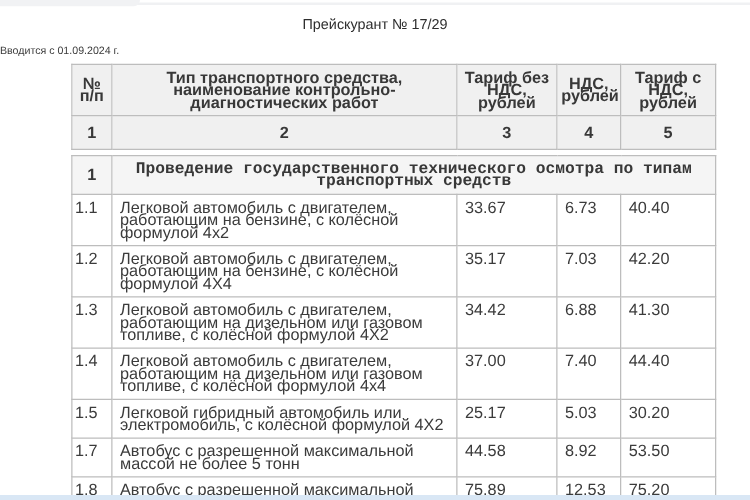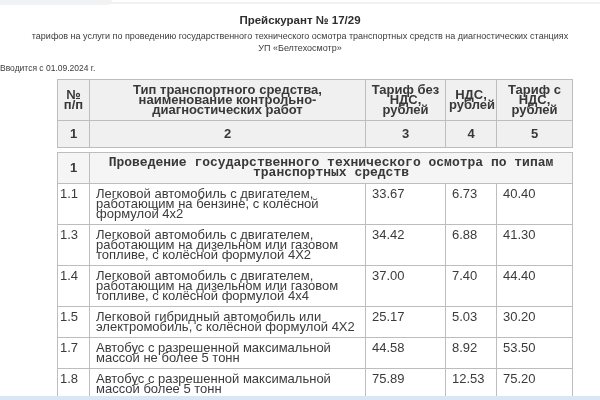--- a/index.html
+++ b/index.html
@@ -31,21 +31,21 @@
     position: absolute;
     top: 0; left: 0;
     width: 112px;
     height: 5px;
     background: #f1f2f4;
     border-bottom-right-radius: 6px;
   }
   .doc { padding-top: 3px; }
   h1.page-title {
     font-size: 11.5px;
-    font-weight: bold;
+    font-weight: normal;
     text-align: center;
     color: #2e2e2e;
     margin: 6px 0 5px 0;
   }
   .subtitle {
     font-size: 9px;
     line-height: 11.5px;
     text-align: center;
     color: #3b3b3b;
     margin: 0 12px;
@@ -110,21 +110,20 @@
 
 <div class="browser-edge">
   <div class="hairline"></div>
   <div class="tab-remnant"></div>
 </div>
 
 <div class="doc">
 
   <h1 class="page-title">Прейскурант № 17/29</h1>
 
-  <p class="subtitle"><span>тарифов на услуги по проведению государственного технического осмотра транспортных средств на диагностических станциях</span><br><span>УП «Белтехосмотр»</span></p>
 
   <div class="effective">Вводится с 01.09.2024 г.</div>
 
   <table class="tbl head-tbl">
     <colgroup>
       <col style="width:32px">
         <col style="width:276px">
         <col style="width:80px">
         <col style="width:51px">
         <col style="width:76px">
@@ -162,20 +161,27 @@
       </tr>
 
   <tr>
     <td class="c-num">1.1</td>
     <td class="c-desc">Легковой автомобиль с двигателем, работающим на бензине, с колёсной формулой 4х2</td>
     <td class="c-val">33.67</td>
     <td class="c-val">6.73</td>
     <td class="c-val">40.40</td>
   </tr>
 
+  <tr>
+    <td class="c-num">1.2</td>
+    <td class="c-desc">Легковой автомобиль с двигателем, работающим на бензине, с колёсной формулой 4Х4</td>
+    <td class="c-val">35.17</td>
+    <td class="c-val">7.03</td>
+    <td class="c-val">42.20</td>
+  </tr>
 
   <tr>
     <td class="c-num">1.3</td>
     <td class="c-desc">Легковой автомобиль с двигателем, работающим на дизельном или газовом топливе, с колёсной формулой 4Х2</td>
     <td class="c-val">34.42</td>
     <td class="c-val">6.88</td>
     <td class="c-val">41.30</td>
   </tr>
 
   <tr>

